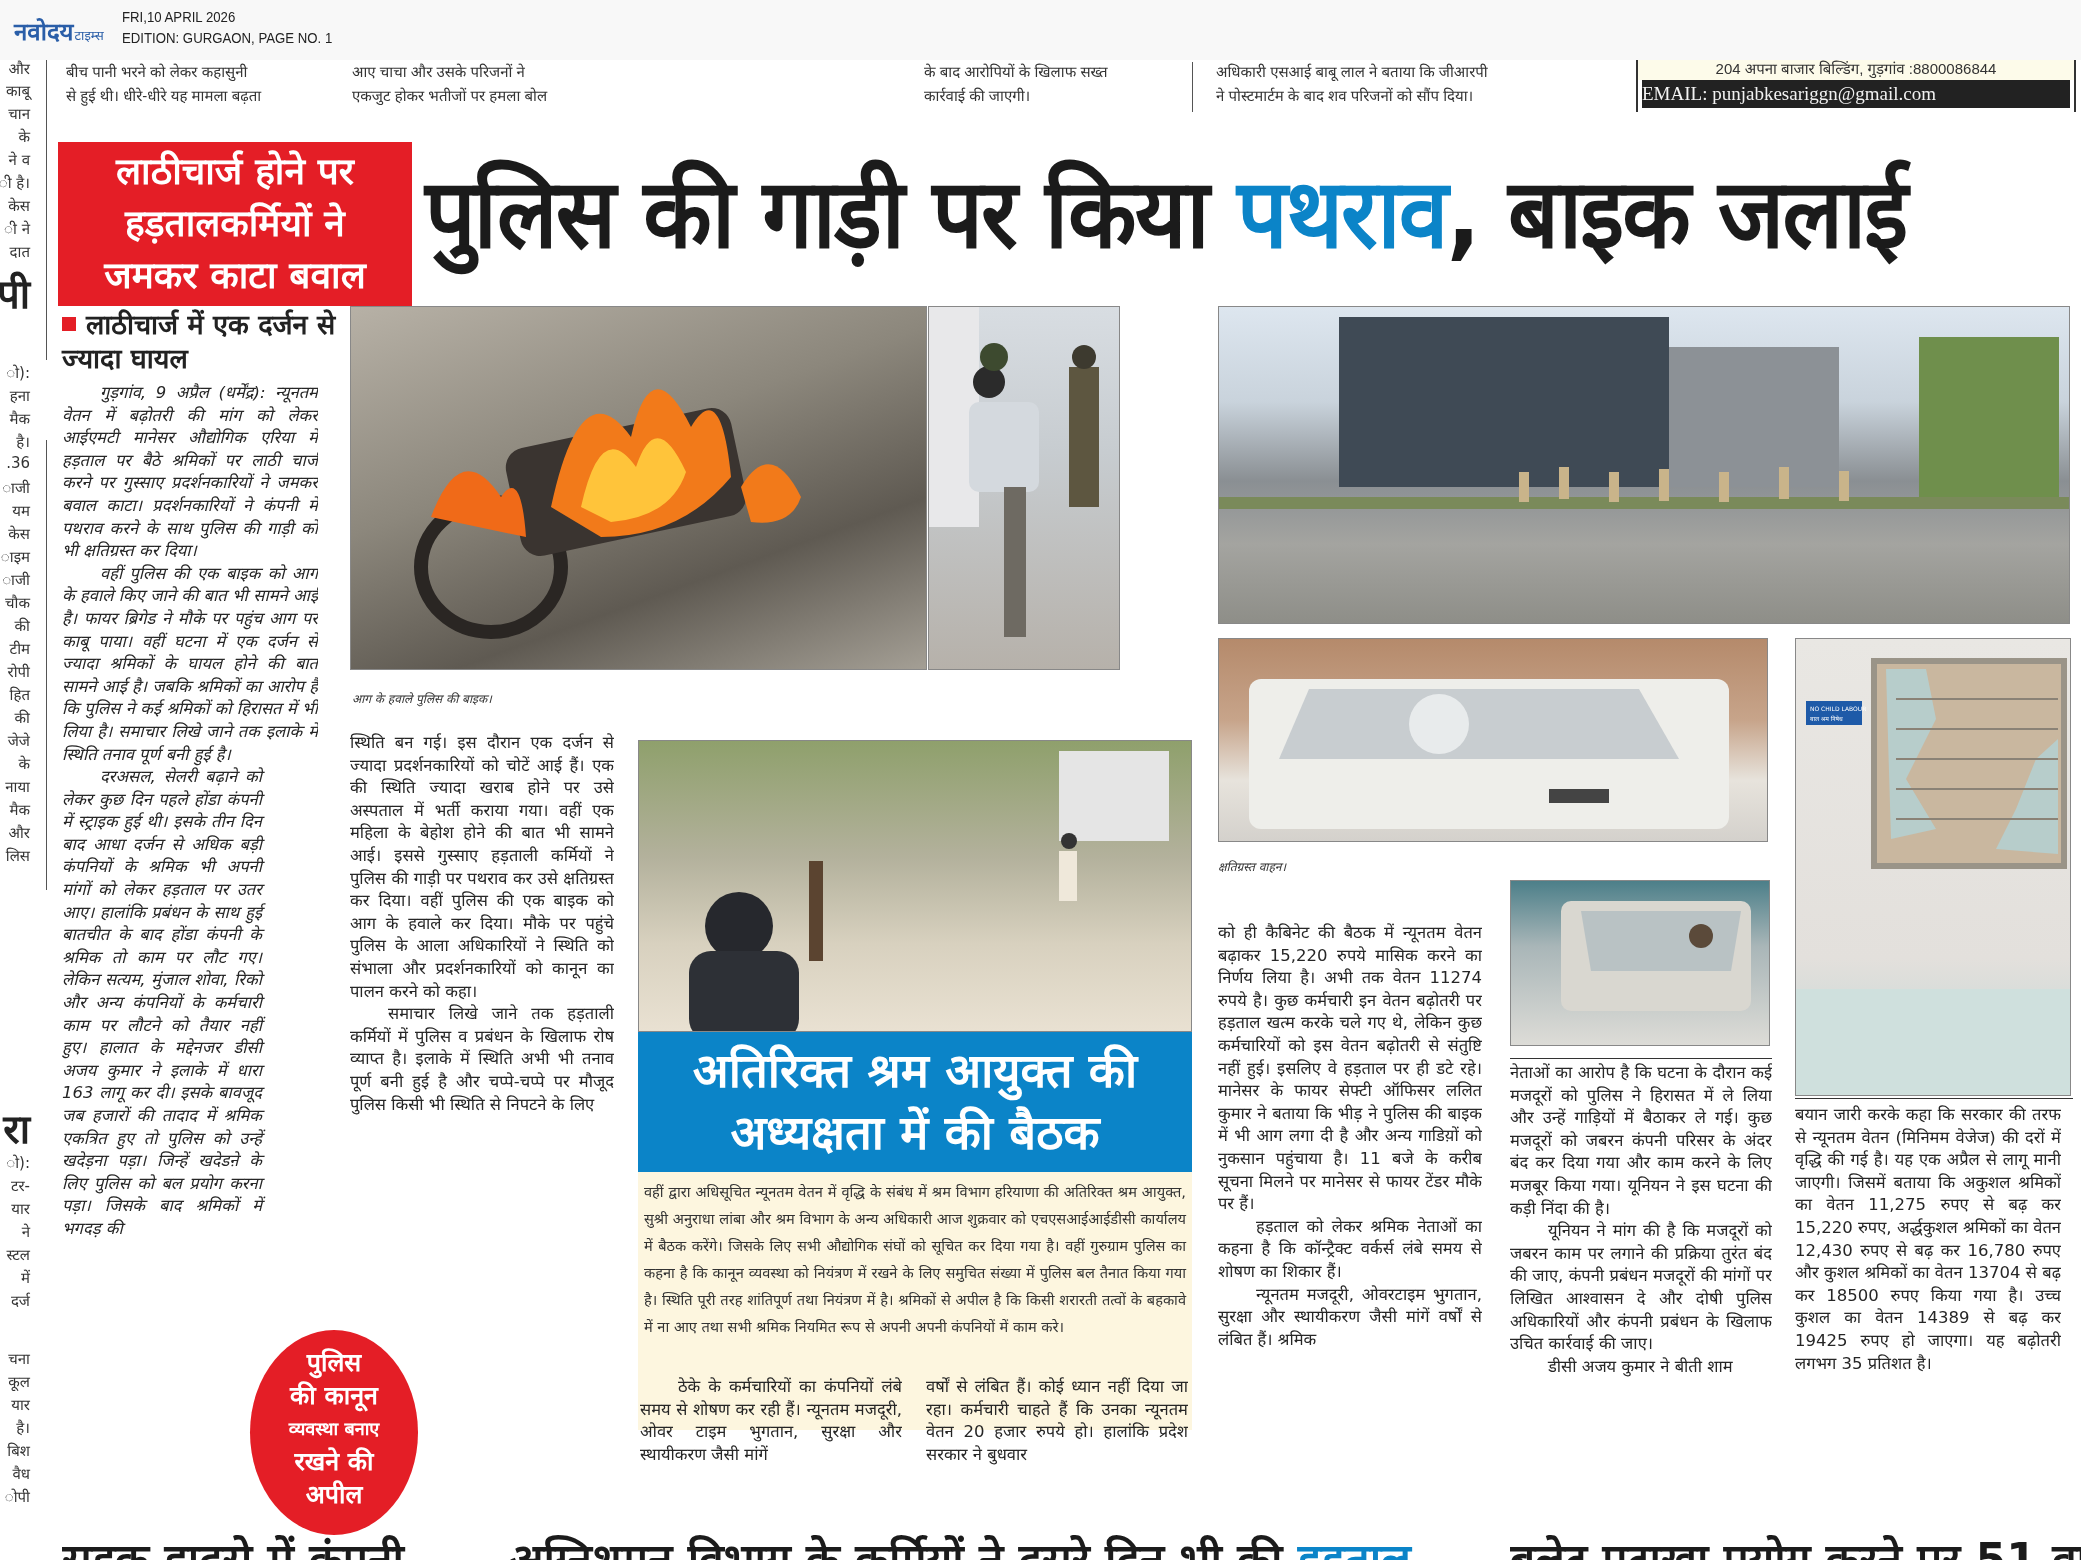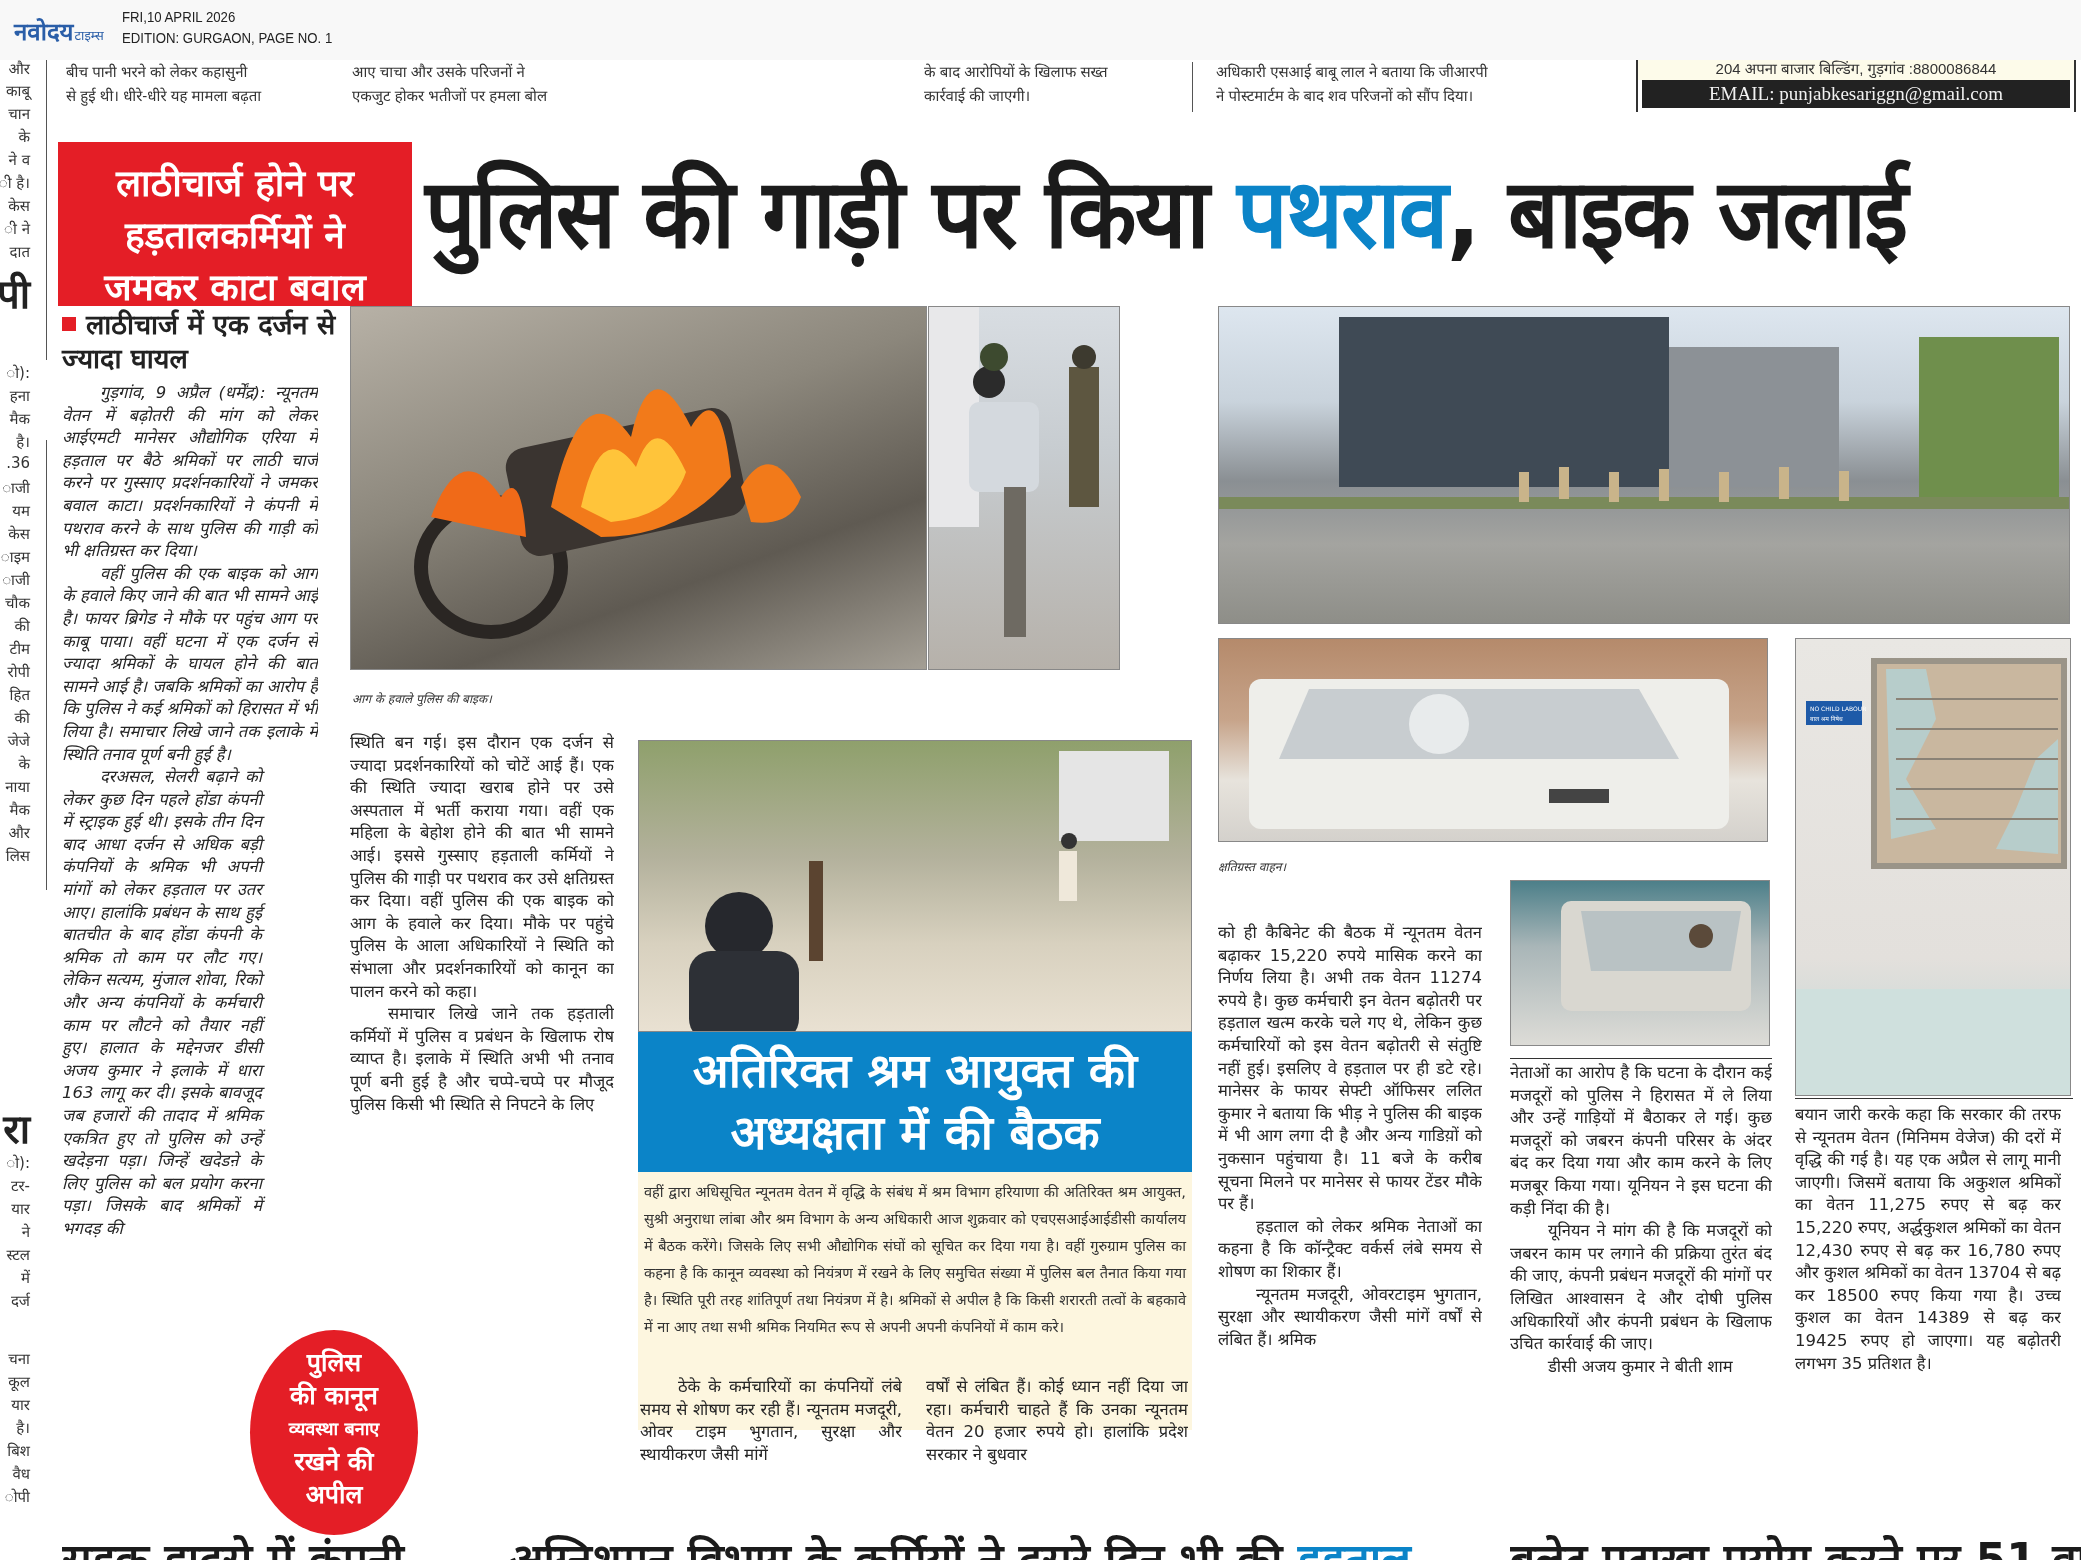--- a/index.html
+++ b/index.html
@@ -18,29 +18,29 @@
   .txt { position: absolute; font-family: "DejaVu Sans", sans-serif; font-size: 16.5px; line-height: 22.6px; color: #262626; text-align: justify; overflow: hidden; }
   .txt p { text-indent: 0; }
   .txt p.ind { text-indent: 38px; }
   .vrule { position: absolute; width: 1px; background: #555; }
   .hrule { position: absolute; height: 1px; background: #333; }
 
   
   .strip { position: absolute; top: 0; height: 52px; font-size: 15px; line-height: 24px; font-family: "Liberation Sans", sans-serif; color: #333; overflow: hidden; white-space: nowrap; }
   .contact-box { position: absolute; left: 1636px; top: 0; width: 440px; height: 52px; border-left: 2px solid #333; border-right: 2px solid #333; }
   .contact-addr { position: absolute; left: 0; top: 0; width: 100%; height: 20px; background: #fdfbea; font-family: "Liberation Sans", sans-serif; font-size: 15px; line-height: 18px; text-align: center; color: #333; overflow: hidden; }
-  .contact-email { position: absolute; left: 4px; top: 20px; right: 4px; height: 28px; background: #222; color: #f2f2f2; font-family: "Liberation Serif", serif; font-size: 19px; line-height: 28px; text-align: center; }
+  .contact-email { position: absolute; left: 4px; top: 20px; right: 4px; height: 28px; background: #222; color: #f2f2f2; font-family: "Liberation Serif", serif; font-size: 19px; line-height: 28px; }
 
   
   .leftcol { position: absolute; left: 0; top: 0; width: 44px; height: 1500px; overflow: hidden; }
   .leftcol .l { position: absolute; right: 14px; font-size: 15px; white-space: nowrap; color: #333; }
   .leftcol .big { font-size: 40px; font-weight: bold; color: #222; }
 
   
-  .redbox { position: absolute; left: 58px; top: 82px; width: 354px; height: 164px; background: #e41e26; color: #fff; text-align: center; font-weight: bold; font-size: 37px; line-height: 52px; padding-top: 16px; }
+  .redbox { position: absolute; left: 58px; top: 82px; width: 354px; height: 164px; background: #e41e26; color: #fff; text-align: center; font-weight: bold; font-size: 37px; line-height: 52px; padding-top: 4px; }
   .headline { position: absolute; left: 425px; top: 84px; height: 140px; font-weight: bold; font-size: 96px; line-height: 140px; color: #1b1b1b; white-space: nowrap; letter-spacing: -2px; transform: scaleX(0.93); transform-origin: left; }
   .headline .hl { color: #0b84c8; }
   .subhead { position: absolute; left: 62px; top: 248px; width: 280px; font-weight: bold; font-size: 27px; line-height: 34px; color: #222; }
   .bullet { display: inline-block; width: 14px; height: 14px; background: #e41e26; margin-right: 10px; vertical-align: 3px; }
 
   
   .photo { position: absolute; overflow: hidden; border: 1px solid #888; }
   .caption { position: absolute; font-style: italic; font-size: 12px; color: #333; }
 
   

